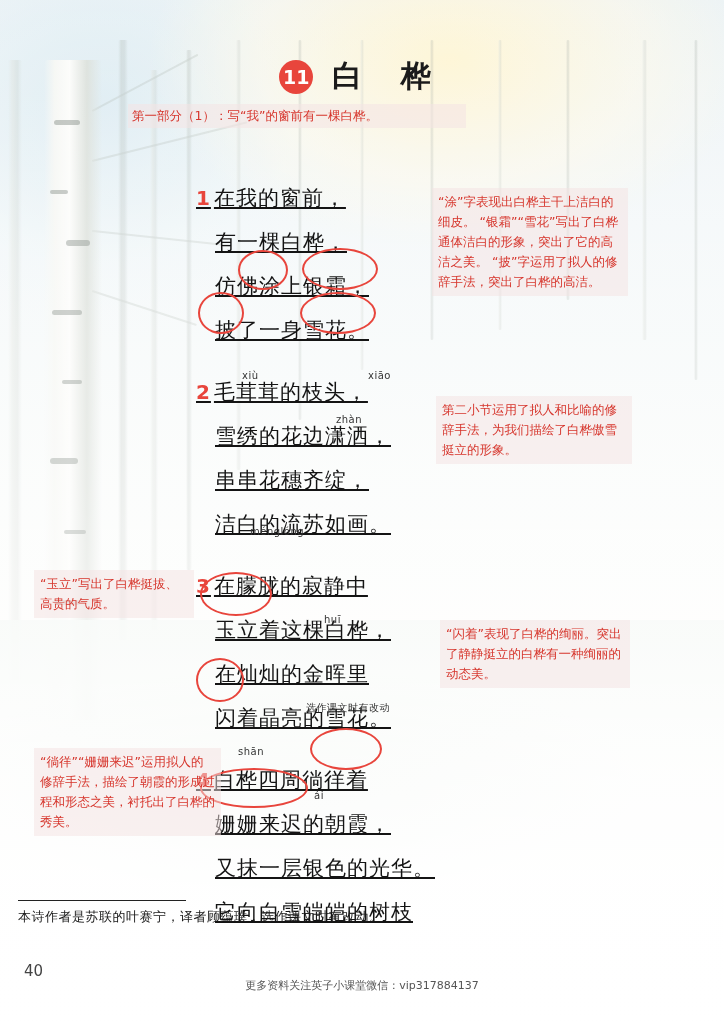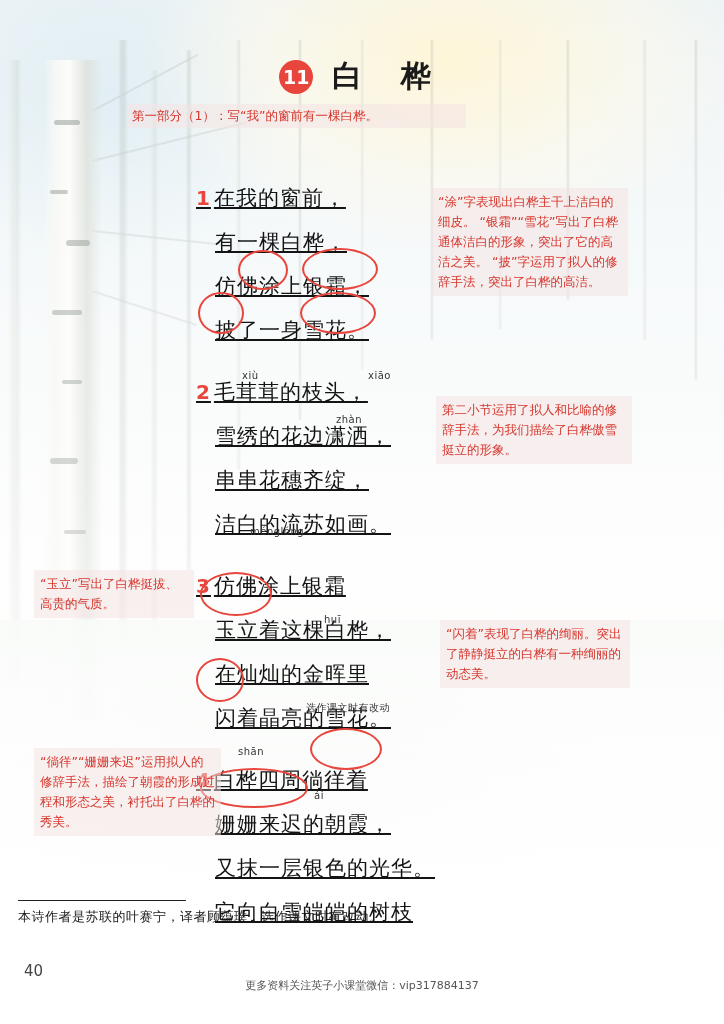--- a/index.html
+++ b/index.html
@@ -285,21 +285,21 @@
       </div>
 
       <div class="stanza">
         <div class="pline"><span class="pnum">2</span><span>毛茸茸的枝头，</span></div>
         <div class="pline pindent">雪绣的花边潇洒，</div>
         <div class="pline pindent">串串花穗齐绽，</div>
         <div class="pline pindent">洁白的流苏如画。</div>
       </div>
 
       <div class="stanza">
-        <div class="pline"><span class="pnum">3</span><span>仿佛涂上银霜</span></div>
+        <div class="pline"><span class="pnum">3</span><span>在朦胧的寂静中</span></div>
         <div class="pline pindent">玉立着这棵白桦，</div>
         <div class="pline pindent">在灿灿的金晖里</div>
         <div class="pline pindent">闪着晶亮的雪花。</div>
       </div>
 
       <div class="stanza">
         <div class="pline"><span class="pnum">4</span><span>白桦四周徜徉着</span></div>
         <div class="pline pindent">姗姗来迟的朝霞，</div>
         <div class="pline pindent">又抹一层银色的光华。</div>
         <div class="pline pindent">它向白雪皑皑的树枝</div>

